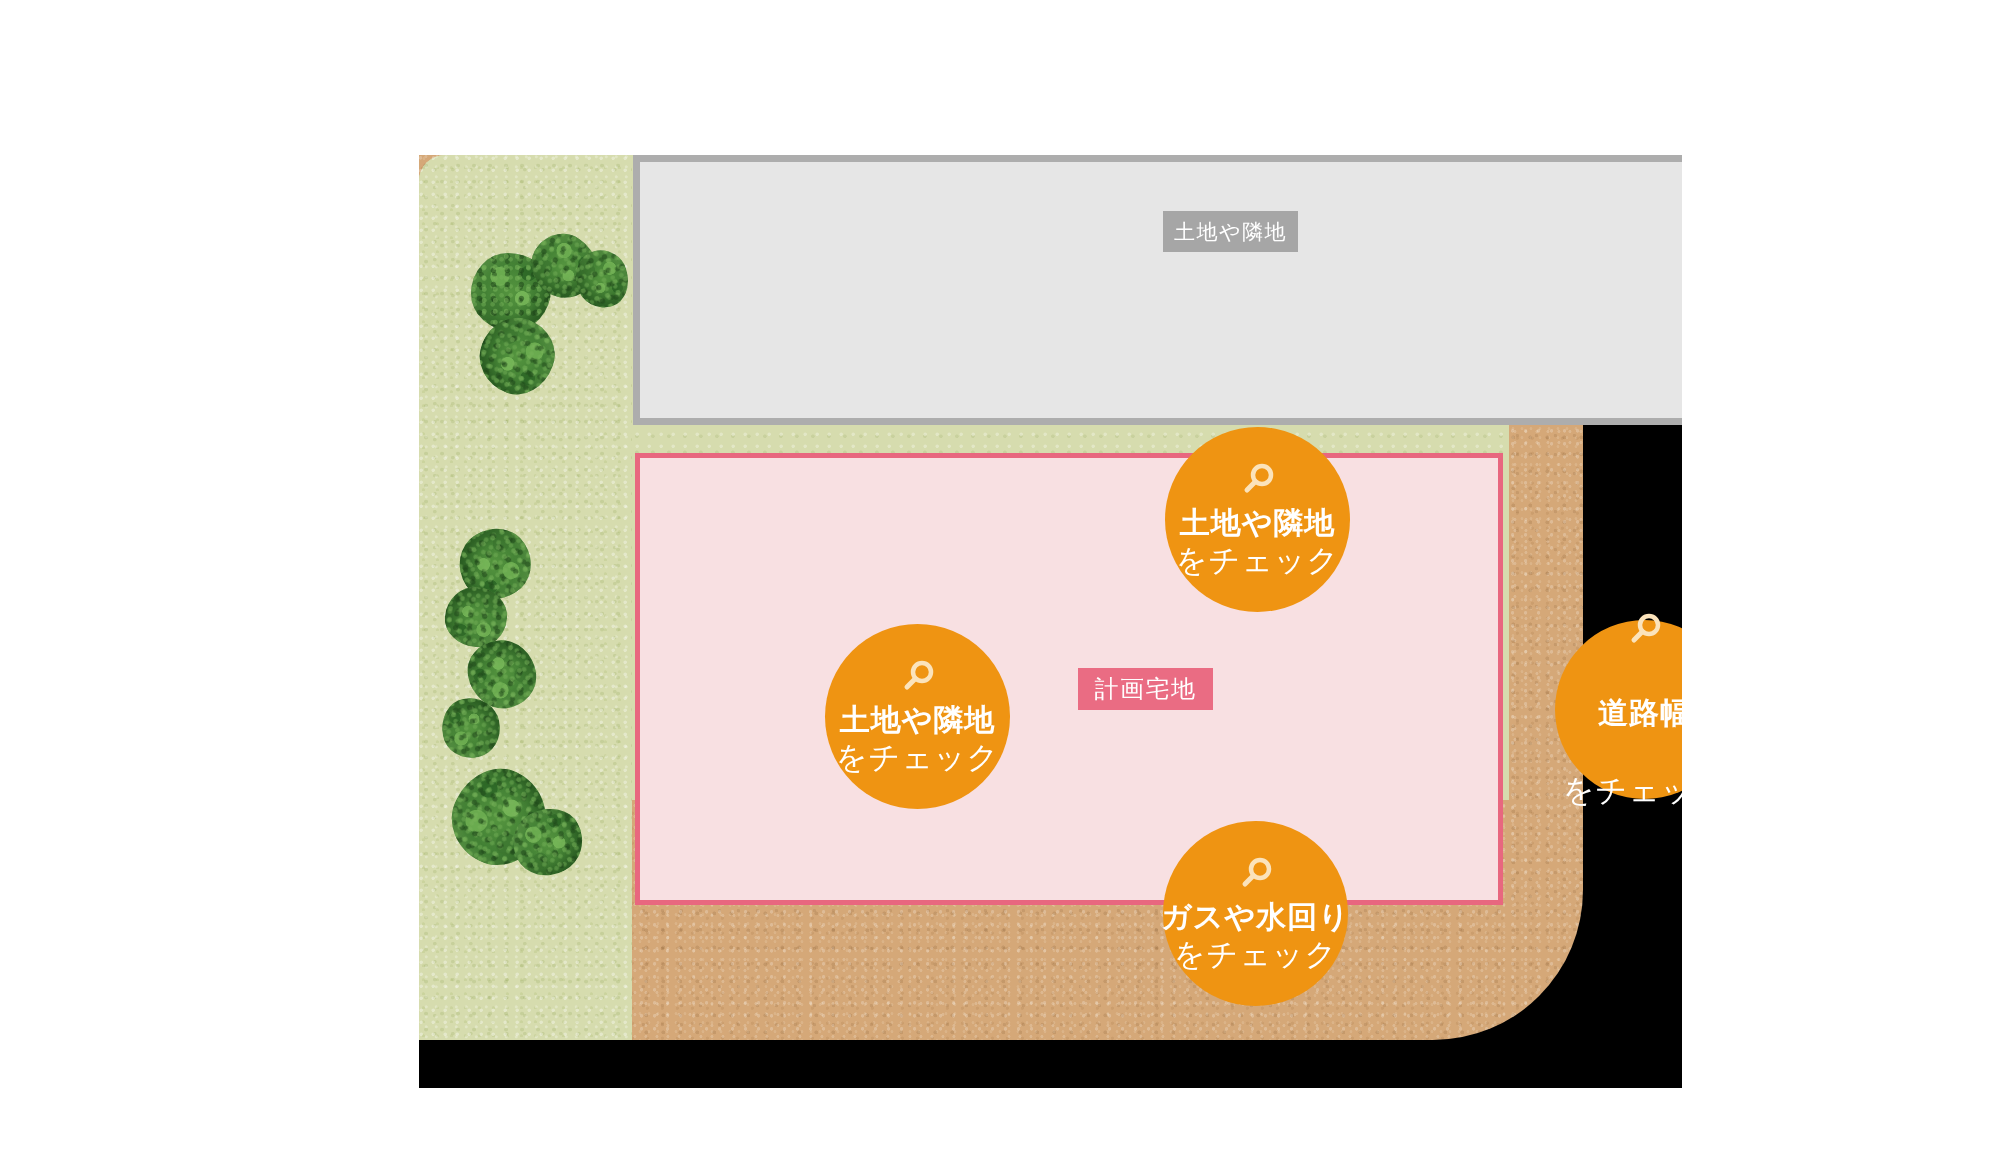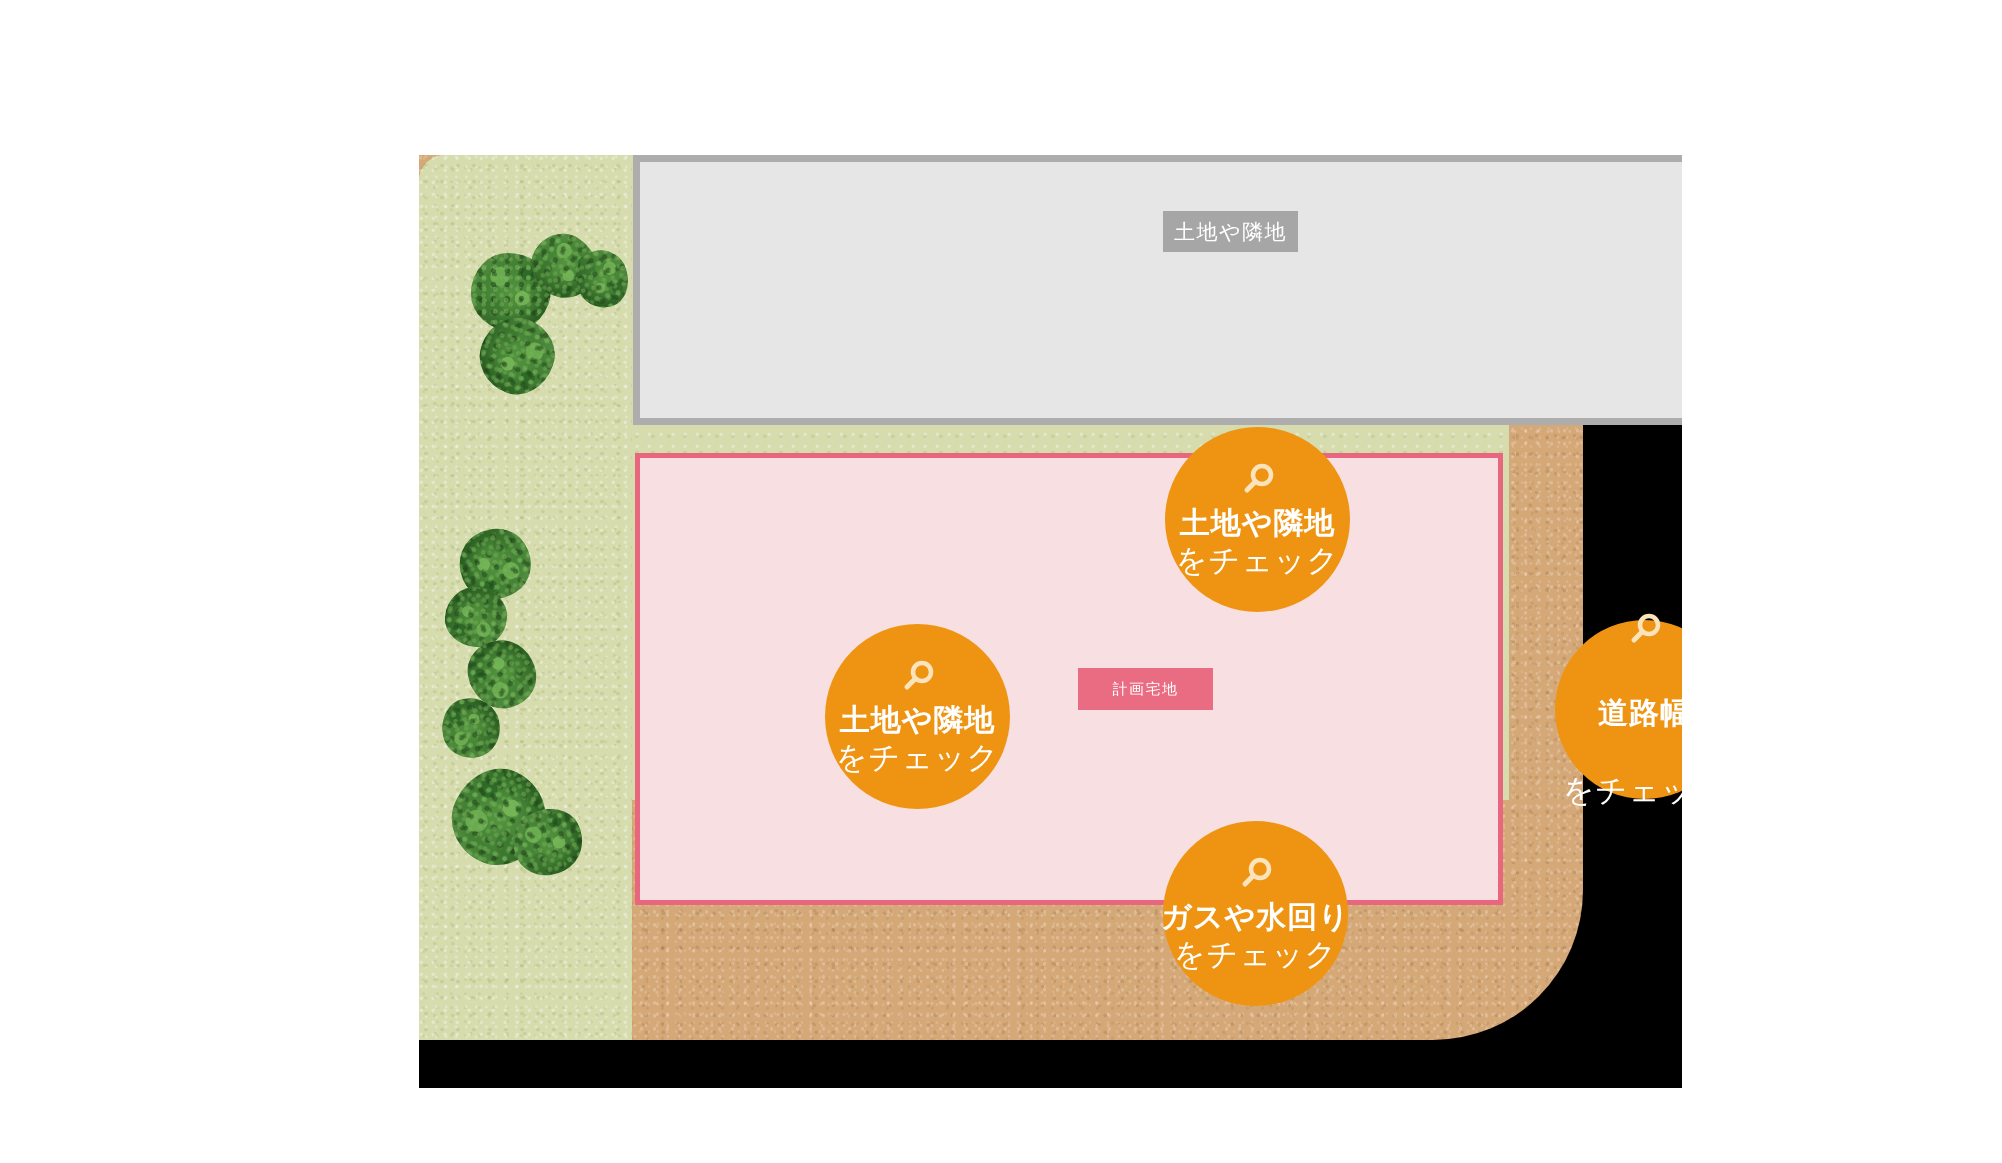--- a/index.html
+++ b/index.html
@@ -69,21 +69,21 @@
 
   
   #planned-lot{
     position:absolute;left:216px;top:298px;width:868px;height:452px;
     background:#f8e0e2;border:5px solid #e8677f;box-sizing:border-box;
   }
   #planned-lot-label{
     position:absolute;left:659px;top:513px;width:135px;height:42px;
     background:#ea6c83;color:#ffffff;
     display:flex;align-items:center;justify-content:center;
-    font-size:15px;letter-spacing:1.5px;white-space:nowrap;
+    font-size:24px;letter-spacing:1.5px;white-space:nowrap;
   }
 
   
   .tree{
     position:absolute;border-radius:46% 54% 48% 52% / 52% 46% 54% 48%;
     background:
       radial-gradient(circle at 36% 30%, #6aab4f 0 12%, transparent 13%),
       radial-gradient(circle at 64% 58%, #73b456 0 10%, transparent 11%),
       radial-gradient(circle at 28% 70%, #3f7a32 0 11%, transparent 12%),
       radial-gradient(circle at 72% 26%, #2f6a28 0 9%, transparent 10%),

